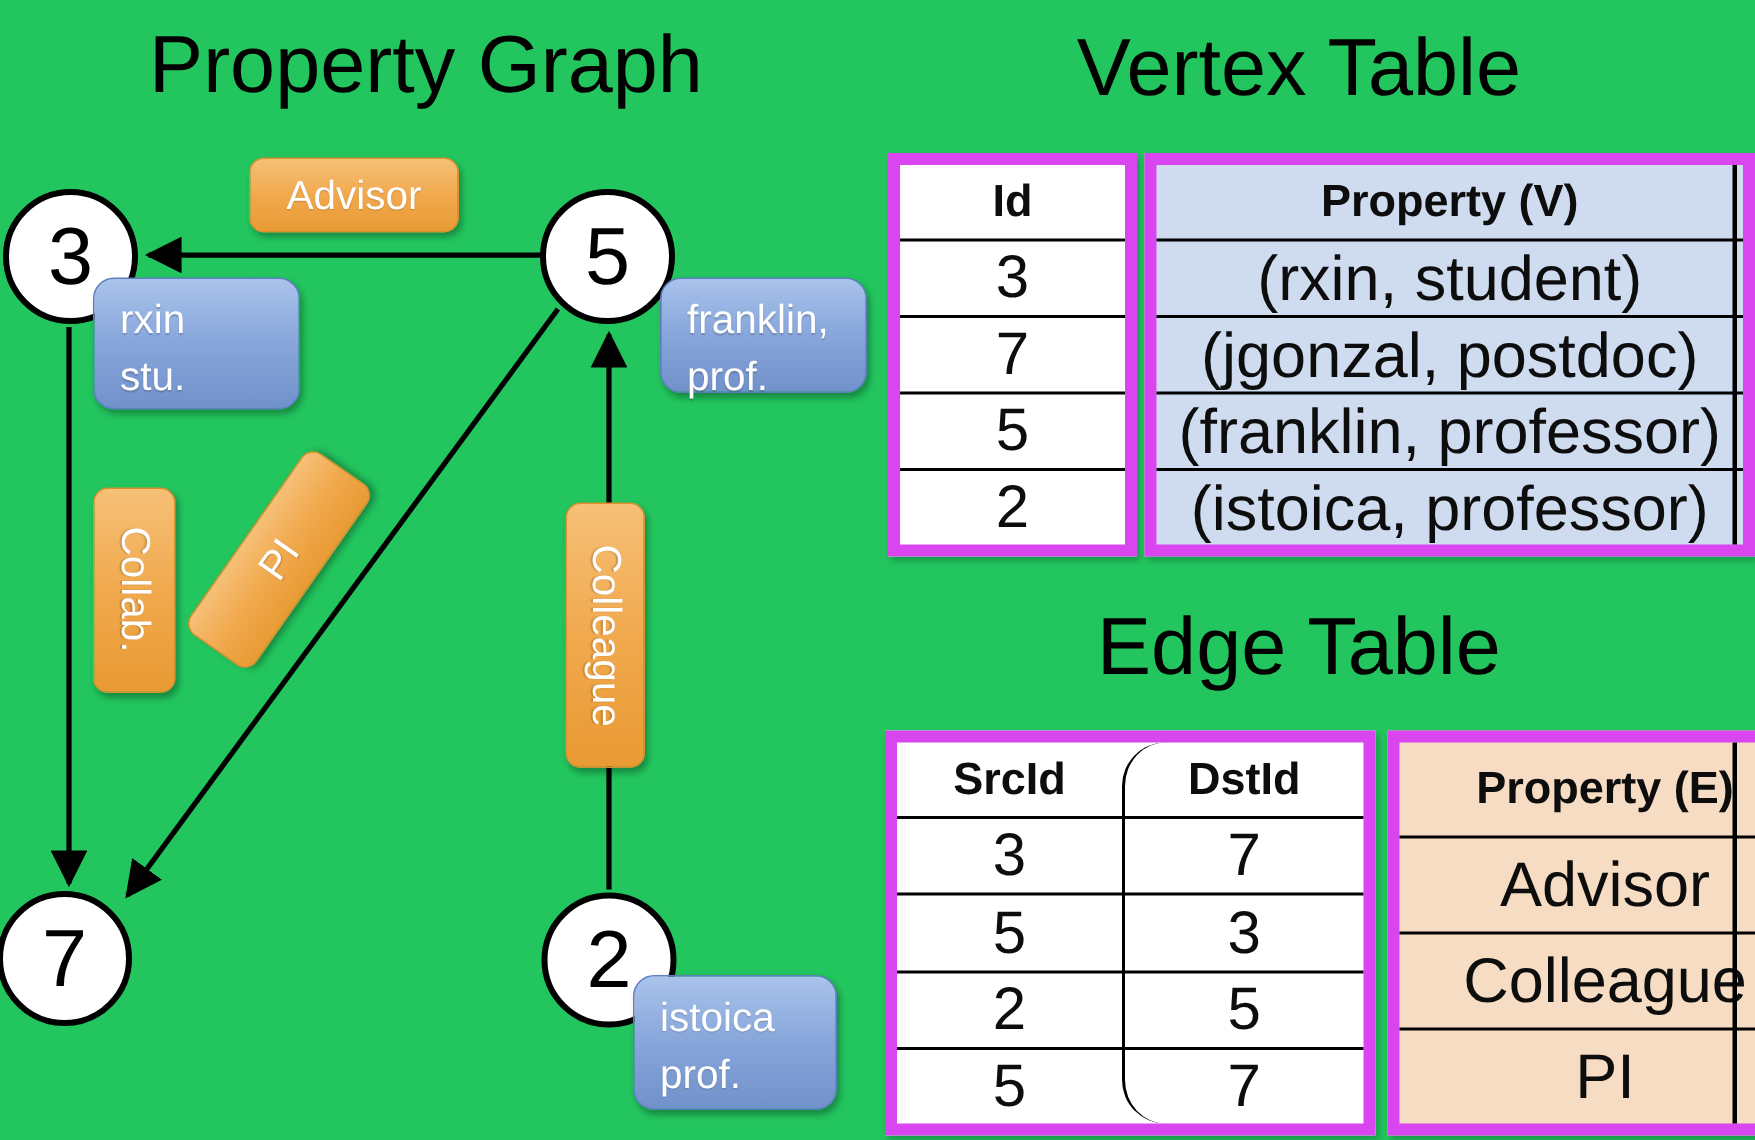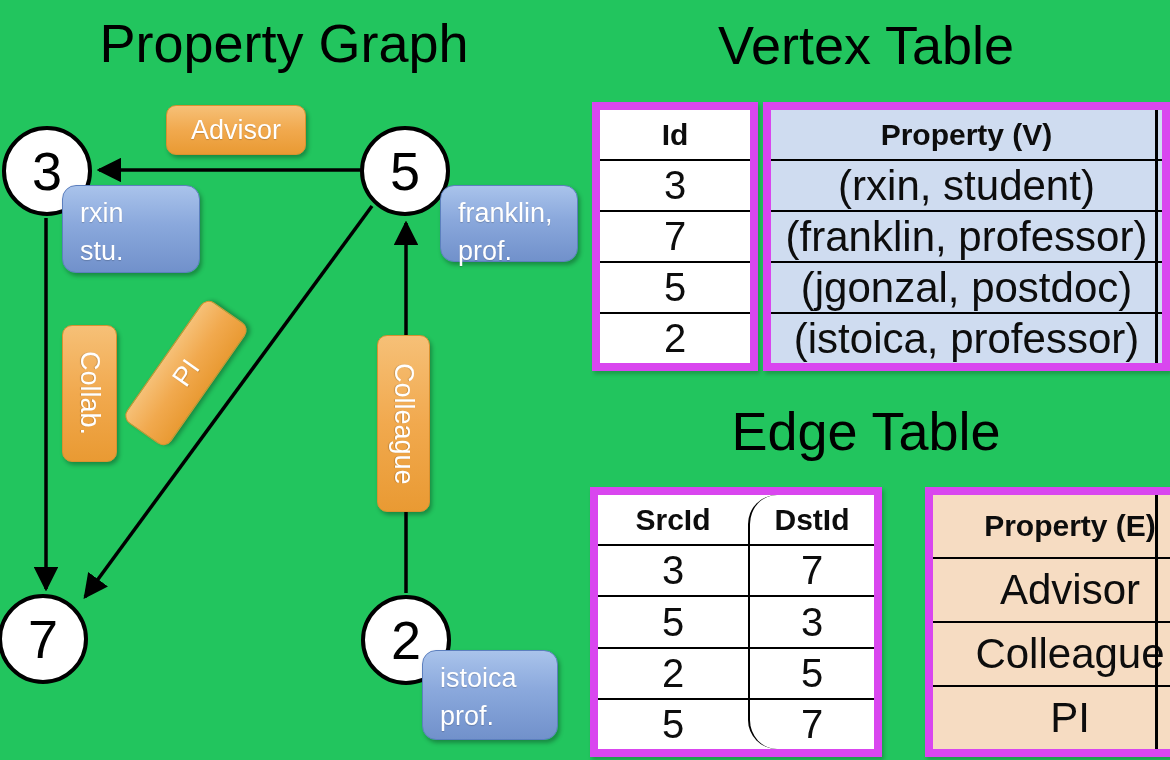--- a/index.html
+++ b/index.html
@@ -66,21 +66,21 @@
   .split{display:flex;align-items:stretch;padding:0;}
   .split .sub{flex:none;display:flex;flex-direction:column;}
   .split .sub+.sub{border-left:2px solid #000;}
   .clip-divider{position:absolute;top:0;bottom:0;width:3px;background:#000;}
 
   
   #vt-id  {left:592px;top:102px;width:166px;height:269px;background:#fff;}
   #vt-prop{left:763px;top:102px;width:407px;height:269px;background:#cfdcf0;}
   #vt-prop .clip-divider{left:384px;}
   
-  #et-ids {left:590px;top:487px;width:292px;height:270px;background:#fff;flex-direction:row;}
+  #et-ids {left:590px;top:487px;width:327px;height:270px;background:#fff;flex-direction:row;}
   #et-ids .sub{height:100%;}
   #et-src{width:150px;}
   #et-dst{flex:1 1 auto !important;border-radius:29px;}
   #et-prop{left:925px;top:487px;width:290px;height:270px;background:#f6dcc2;}
   #et-prop .clip-divider{left:222px;}
 </style>
 </head>
 <body>
 
 <div class="stage">
@@ -130,22 +130,22 @@
     <div class="tcell hdr">Id</div>
     <div class="tcell num">3</div>
     <div class="tcell num">7</div>
     <div class="tcell num">5</div>
     <div class="tcell num">2</div>
   </div>
 
   <div class="tcol" id="vt-prop">
     <div class="tcell hdr">Property (V)</div>
     <div class="tcell">(rxin, student)</div>
+    <div class="tcell">(jgonzal, postdoc)</div>
     <div class="tcell">(franklin, professor)</div>
-    <div class="tcell">(jgonzal, postdoc)</div>
     <div class="tcell">(istoica, professor)</div>
     <div class="clip-divider"></div>
   </div>
 
   <h2 class="big-title" id="edge-title">Edge Table</h2>
 
   <div class="tcol split" id="et-ids">
     <div class="sub" id="et-src">
       <div class="tcell hdr">SrcId</div>
       <div class="tcell num">3</div>

